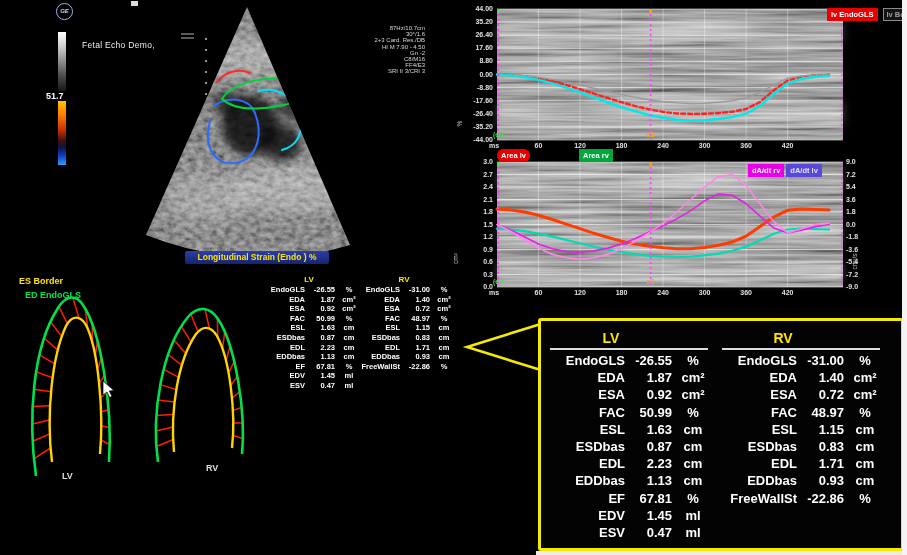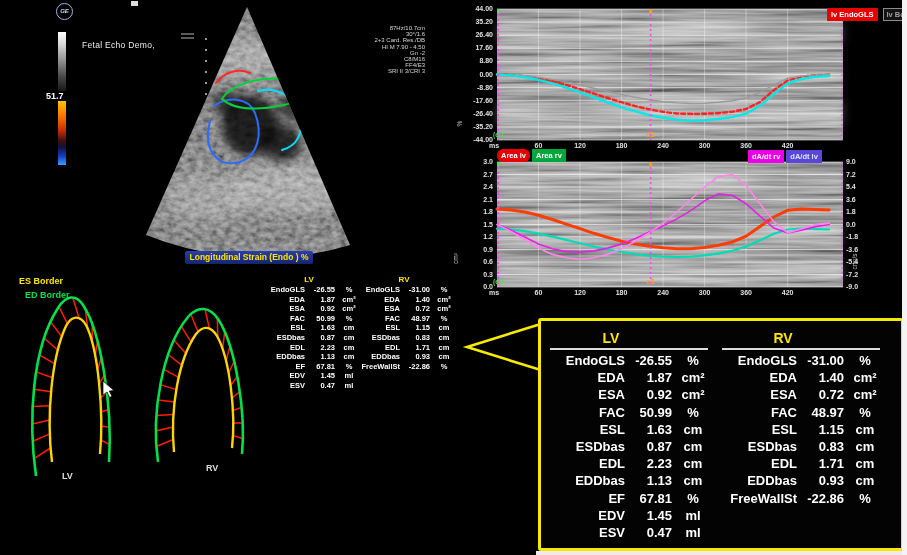--- a/index.html
+++ b/index.html
@@ -18,21 +18,21 @@
   .mt-rows .mrow{display:grid;column-gap:2px;}
   .mt-rows .mrow span:nth-child(1){text-align:right;}
   .mt-rows .mrow span:nth-child(2){text-align:right;}
   .mt-rows .mrow span:nth-child(3){text-align:center;}
   .small-table .mrow{grid-template-columns:44px 28px 24px;font-size:7.5px;font-weight:bold;line-height:9.6px;}
   .big-table .mrow{grid-template-columns:75px 45px 38px;font-size:13px;font-weight:bold;line-height:17.2px;}
   #callout-box{position:absolute;left:538px;top:318px;width:360px;height:227px;background:#030303;
                border:3px solid #f6ea00;border-radius:3px;z-index:10;}
   .hdr-underline{position:absolute;height:1.5px;background:#dcdcdc;}
   .marker-label{position:absolute;font-size:6.5px;font-weight:bold;z-index:5;}
-  #strain-label{position:absolute;left:185px;top:251px;width:128px;height:13px;z-index:5;
+  #strain-label{position:absolute;left:185px;top:251px;width:144px;height:13px;z-index:5;
       background:linear-gradient(#2a3fa8,#16246e);color:#ffe400;font-size:8.5px;font-weight:bold;
       text-align:center;line-height:13px;border-radius:2px;}
   #ge-logo{position:absolute;left:56px;top:3px;width:15px;height:15px;border:1.5px solid #9fb6e8;border-radius:50%;
       color:#c9d6f2;font-size:6px;font-style:italic;font-weight:bold;text-align:center;line-height:15px;}
   #app-title{position:absolute;left:82px;top:5px;font-size:8.5px;letter-spacing:.3px;color:#eeeeee;margin-top:35px;}
   #acq-params{position:absolute;left:315px;top:25px;width:110px;text-align:right;font-size:6px;line-height:6.2px;color:#d8d8d8;}
   #gray-bar{position:absolute;left:58px;top:32px;width:8px;height:59px;
       background:linear-gradient(#ffffff,#d8d8d8 20%,#9a9a9a 45%,#4a4a4a 75%,#161616);}
   #gray-val{position:absolute;left:46px;top:91px;width:26px;font-size:9px;font-weight:bold;color:#fff;}
   #color-bar{position:absolute;left:58px;top:101px;width:8px;height:64px;
@@ -236,21 +236,21 @@
         <span>cm</span>
       </div>
       <div class="mrow">
         <span>FreeWallSt</span>
         <span>-22.86</span>
         <span>%</span>
       </div>
     </div>
 
   <div id="es-label">ES Border</div>
-  <div id="ed-label">ED Border</div>
+  <div id="ed-label">ED EndoGLS</div>
 
   <svg class="abs" id="lv-shape" style="left:20px;top:292px" width="125" height="192" viewBox="0 0 125 192">
     <g id="lv-spokes">
         <line x1="14.0" y1="166.7" x2="30.6" y2="156.0" stroke="#ff1e00" stroke-width="1.5"></line>
         <line x1="12.7" y1="149.3" x2="29.9" y2="141.9" stroke="#ff1e00" stroke-width="1.5"></line>
         <line x1="12.3" y1="131.9" x2="29.7" y2="127.9" stroke="#ff1e00" stroke-width="1.5"></line>
         <line x1="12.7" y1="114.5" x2="30.1" y2="113.8" stroke="#ff1e00" stroke-width="1.5"></line>
         <line x1="13.9" y1="97.2" x2="31.1" y2="99.8" stroke="#ff1e00" stroke-width="1.5"></line>
         <line x1="16.1" y1="79.9" x2="32.6" y2="85.8" stroke="#ff1e00" stroke-width="1.5"></line>
         <line x1="19.4" y1="62.8" x2="34.8" y2="71.9" stroke="#ff1e00" stroke-width="1.5"></line>
@@ -375,23 +375,23 @@
       <rect x="152.424" y="0" width="2.6" height="4.5" fill="#ffa500"></rect>
       <line x1="345" y1="0" x2="345" y2="125" stroke="#ff40ff" stroke-width="1.4" stroke-dasharray="2 3" opacity="0.8"></line>
     </svg>
   <div class="legend-col" id="c1-legend" style="left:827px;top:8px">
       <div class="chip" style="background: rgb(232, 0, 0); color: rgb(255, 255, 255);">lv EndoGLS</div>
       <div class="chip" style="background: rgb(20, 20, 20); color: rgb(160, 160, 160); border: 1px solid rgb(140, 140, 140);">lv Border</div>
       <div class="chip" style="background: rgb(0, 230, 230); color: rgb(0, 0, 0);">rv EndoGLS</div>
     </div>
   <div class="legend-row" id="c2-legend-left" style="left:497px;top:149px">
       <div class="chip" style="background: rgb(232, 0, 0); color: rgb(255, 255, 255); border-radius: 6px;">Area lv</div>
-      <div class="chip" style="background: rgb(0, 168, 60); color: rgb(255, 255, 255);">Area rv</div>
+      <div class="chip" style="background: rgb(0, 168, 60); color: rgb(255, 255, 255); margin-left: 47px;">Area rv</div>
     </div>
-  <div class="legend-row" id="c2-legend-right" style="left:748px;top:150px">
+  <div class="legend-row" id="c2-legend-right" style="left:748px;top:164px">
       <div class="chip" style="background: rgb(232, 0, 232); color: rgb(255, 255, 255);">dA/dt rv</div>
       <div class="chip" style="background: rgb(90, 70, 216); color: rgb(216, 230, 255);">dA/dt lv</div>
     </div>
 
   <svg class="abs" style="left:460px;top:315px;z-index:9" width="90" height="65" viewBox="0 0 90 65">
     <polygon points="7,32 84,8 84,56" fill="#000" stroke="#f6ea00" stroke-width="2.6"></polygon>
   </svg>
   <div id="callout-box">
     <div class="mt-head" style="left:9px;top:9px;width:122px;font-size:14px;">LV</div>
     <div class="hdr-underline" style="left:9px;top:27px;width:158px"></div>

